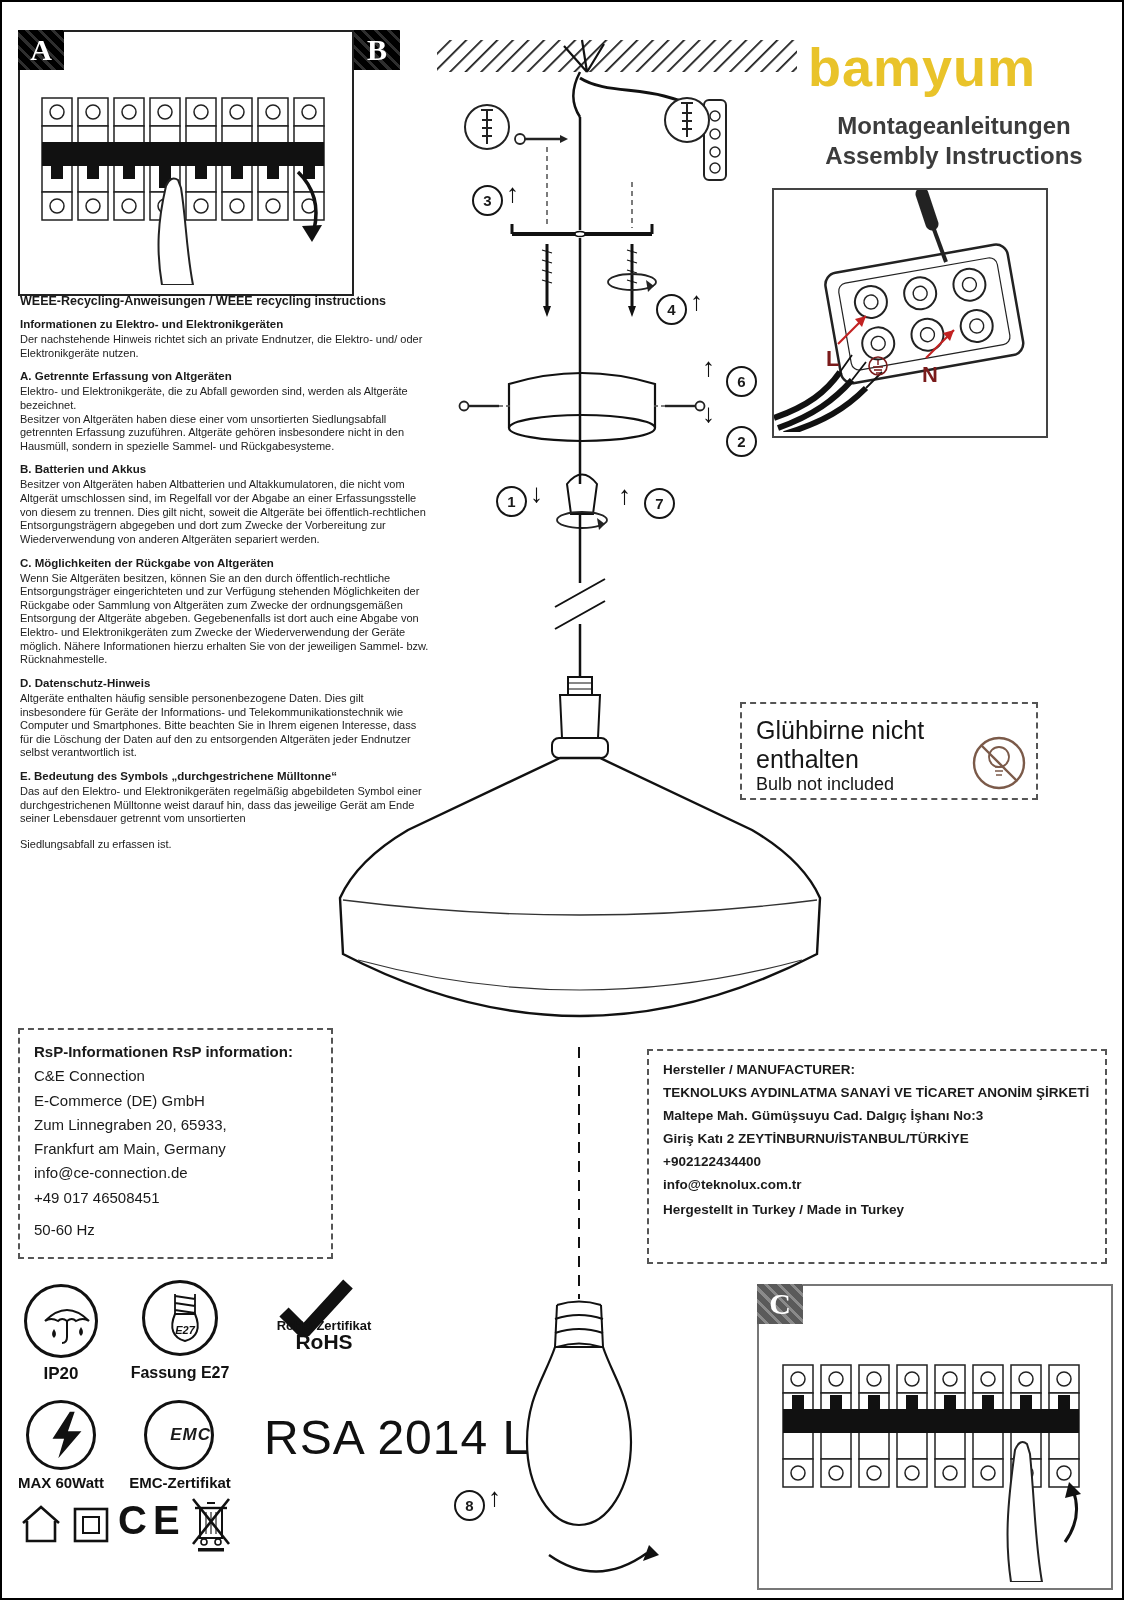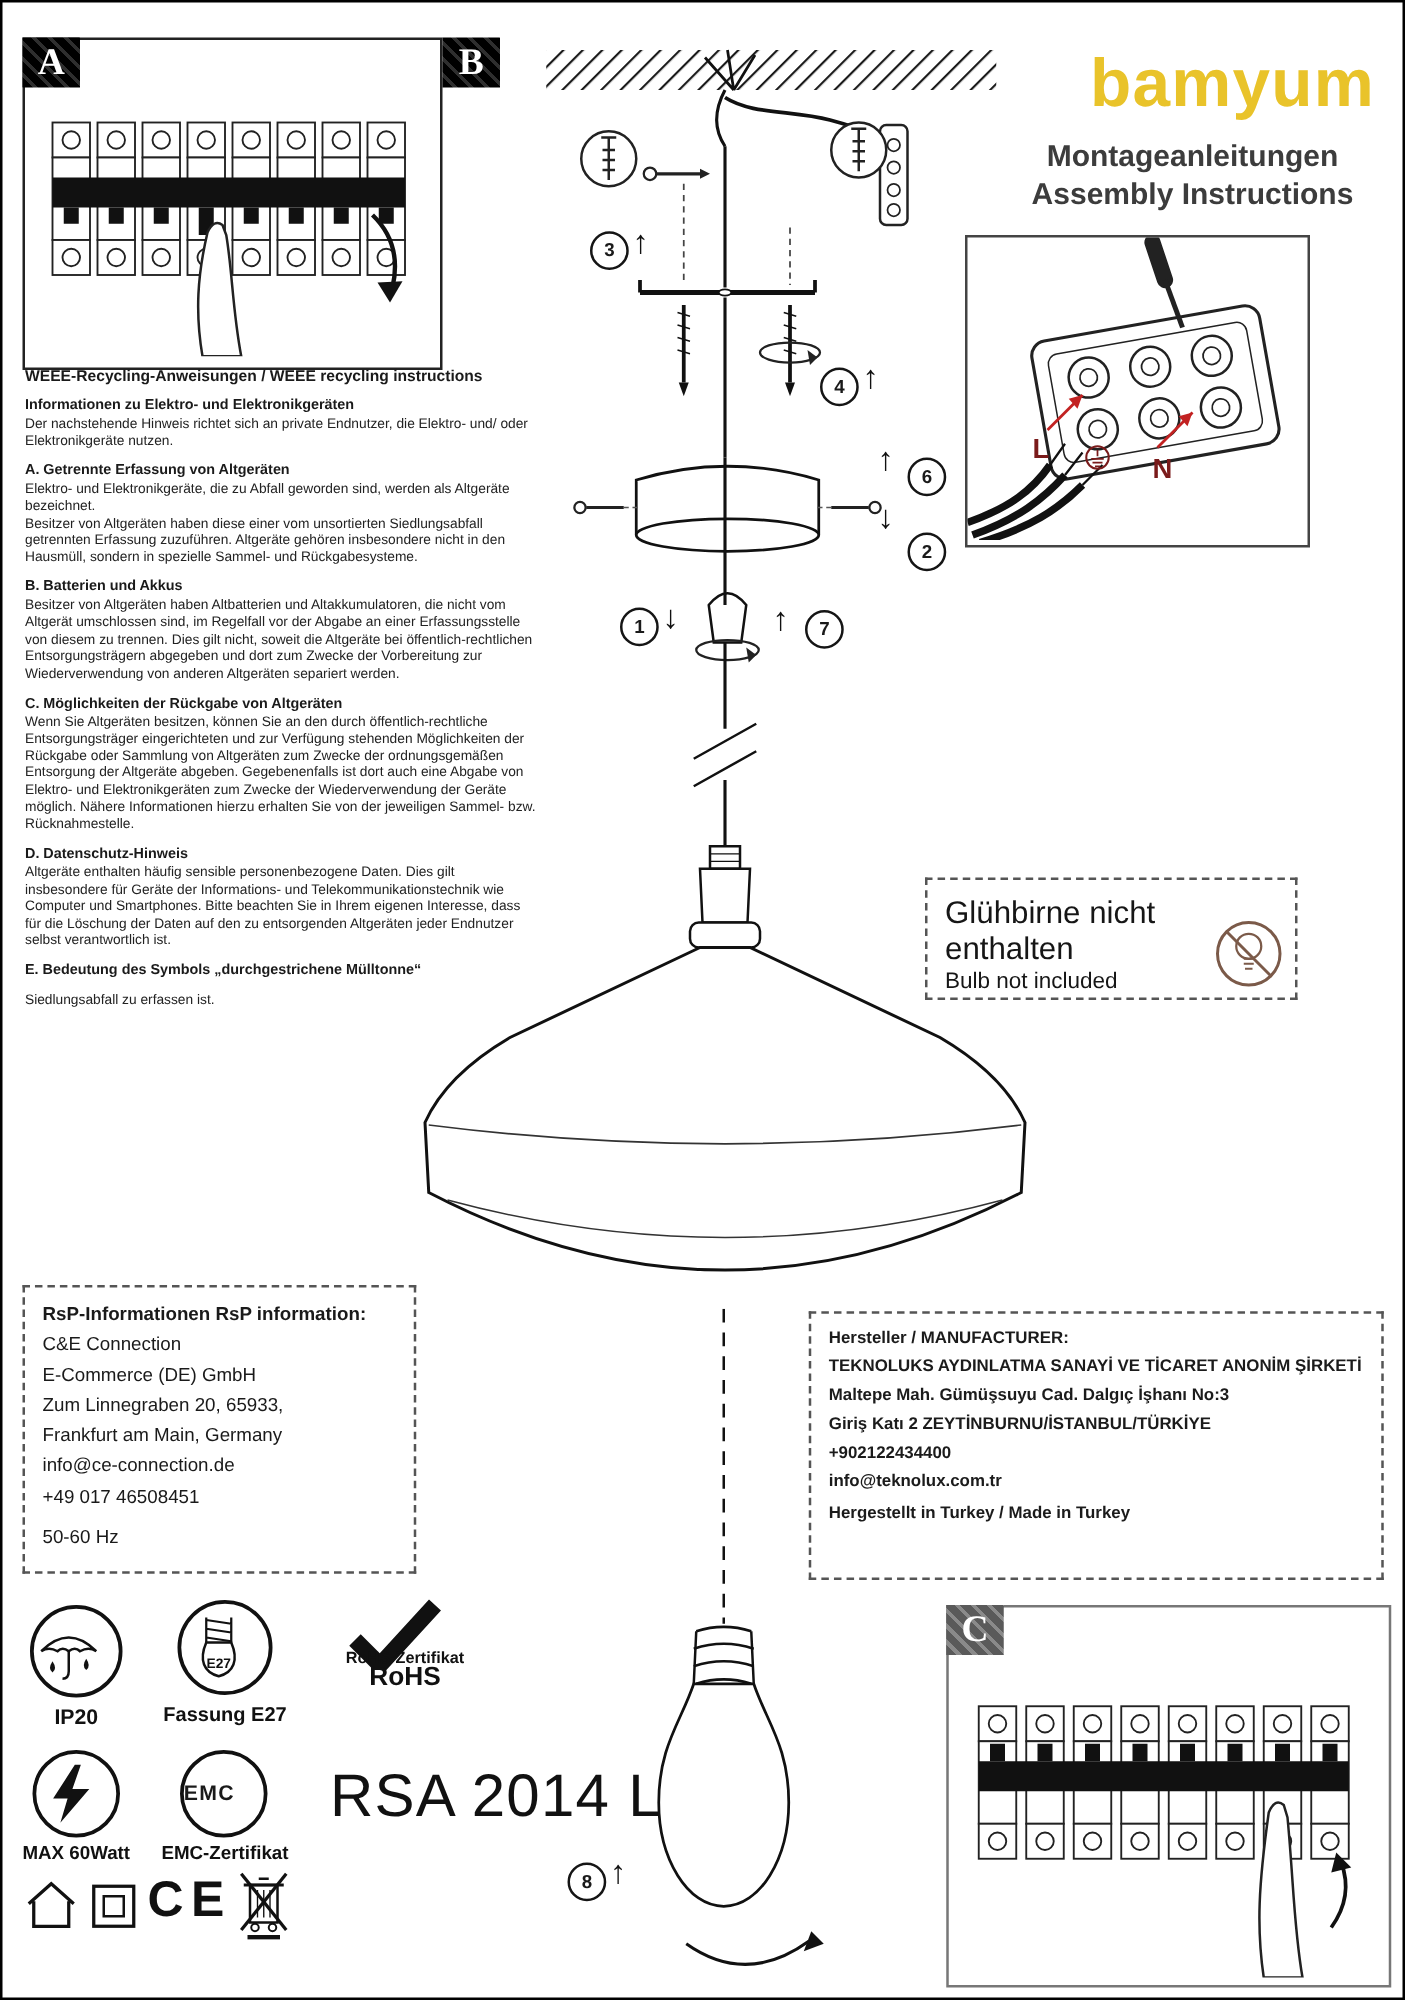--- a/index.html
+++ b/index.html
@@ -12,21 +12,21 @@
   
   .plabel{
     width:46px;height:40px;display:flex;align-items:center;justify-content:center;
     color:#fff;font-family:"Liberation Serif",serif;font-weight:700;font-size:30px;
     background:repeating-linear-gradient(45deg,#000 0 6px,#2e2e2e 6px 9px);
   }
   .plabel.gray{background:repeating-linear-gradient(45deg,#5a5a5a 0 6px,#8a8a8a 6px 9px);}
   .panel-a{left:16px;top:28px;width:332px;height:262px;border:2px solid #222;}
   .panel-c{left:755px;top:1282px;width:352px;height:302px;border:2px solid #777;}
   
-  .brand{left:806px;top:34px;width:292px;text-align:right;font-size:54px;font-weight:700;
+  .brand{left:806px;top:34px;width:292px;text-align:left;font-size:54px;font-weight:700;
          color:#e9c32a;letter-spacing:1px;}
   .subtitle{left:806px;width:292px;text-align:center;font-size:24px;font-weight:700;color:#3c3c3c;}
   
   .weee{left:18px;top:292px;width:412px;}
   .w-title{font-size:12.5px;font-weight:700;margin:0 0 10px 0;}
   .w-h{font-size:11.5px;font-weight:700;margin:10px 0 3px 0;}
   .w-p{font-size:11px;line-height:1.24;margin:0;color:#222;white-space:pre-line;}
   .w-f{font-size:11px;margin-top:12px;color:#222;}
   
   .dash{border:2px dashed #555;box-sizing:border-box;}
@@ -39,21 +39,21 @@
         font-weight:700;line-height:1.7;color:#1b1b1b;}
   .manu .made{margin-top:2px;}
   
   .step{width:27px;height:27px;border:2px solid #151515;border-radius:50%;background:#fff;
         display:flex;align-items:center;justify-content:center;font-size:15px;font-weight:700;}
   .arrow{font-size:26px;font-weight:700;color:#111;line-height:1;}
   
   .tbox{left:770px;top:186px;width:272px;height:246px;border:2px solid #444;}
   
   .circ{border-radius:50%;border:3px solid #111;box-sizing:border-box;display:flex;
-        align-items:center;justify-content:flex-start;background:#fff;}
+        align-items:center;justify-content:flex-end;background:#fff;font-style:italic;}
   .clabel{font-weight:700;text-align:center;color:#111;}
   .model{font-size:48px;color:#111;letter-spacing:1px;}
   .ce{font-size:40px;font-weight:700;letter-spacing:6px;color:#111;}
   .emc-txt{font-size:17px;font-weight:700;letter-spacing:1px;}
   svg{display:block;}
 </style>
 </head>
 <body>
 
 <div class="page">
@@ -245,20 +245,21 @@
     <p class="w-h">A. Getrennte Erfassung von Altgeräten</p>
     <p class="w-p">Elektro- und Elektronikgeräte, die zu Abfall geworden sind, werden als Altgeräte bezeichnet.
 Besitzer von Altgeräten haben diese einer vom unsortierten Siedlungsabfall getrennten Erfassung zuzuführen. Altgeräte gehören insbesondere nicht in den Hausmüll, sondern in spezielle Sammel- und Rückgabesysteme.</p>
     <p class="w-h">B. Batterien und Akkus</p>
     <p class="w-p">Besitzer von Altgeräten haben Altbatterien und Altakkumulatoren, die nicht vom Altgerät umschlossen sind, im Regelfall vor der Abgabe an einer Erfassungsstelle von diesem zu trennen. Dies gilt nicht, soweit die Altgeräte bei öffentlich-rechtlichen Entsorgungsträgern abgegeben und dort zum Zwecke der Vorbereitung zur Wiederverwendung von anderen Altgeräten separiert werden.</p>
     <p class="w-h">C. Möglichkeiten der Rückgabe von Altgeräten</p>
     <p class="w-p">Wenn Sie Altgeräten besitzen, können Sie an den durch öffentlich-rechtliche Entsorgungsträger eingerichteten und zur Verfügung stehenden Möglichkeiten der Rückgabe oder Sammlung von Altgeräten zum Zwecke der ordnungsgemäßen Entsorgung der Altgeräte abgeben. Gegebenenfalls ist dort auch eine Abgabe von Elektro- und Elektronikgeräten zum Zwecke der Wiederverwendung der Geräte möglich. Nähere Informationen hierzu erhalten Sie von der jeweiligen Sammel- bzw. Rücknahmestelle.</p>
     <p class="w-h">D. Datenschutz-Hinweis</p>
     <p class="w-p">Altgeräte enthalten häufig sensible personenbezogene Daten. Dies gilt insbesondere für Geräte der Informations- und Telekommunikationstechnik wie Computer und Smartphones. Bitte beachten Sie in Ihrem eigenen Interesse, dass für die Löschung der Daten auf den zu entsorgenden Altgeräten jeder Endnutzer selbst verantwortlich ist.</p>
     <p class="w-h">E. Bedeutung des Symbols „durchgestrichene Mülltonne“</p>
+    <p class="w-p">Das auf den Elektro- und Elektronikgeräten regelmäßig abgebildeten Symbol einer durchgestrichenen Mülltonne weist darauf hin, dass das jeweilige Gerät am Ende seiner Lebensdauer getrennt vom unsortierten</p>
     <p class="w-f">Siedlungsabfall zu erfassen ist.</p>
   </div>
 
   <div class="abs dash bulb-note">
     <div class="l1">Glühbirne nicht enthalten</div>
     <div class="l2">Bulb not included</div>
     <svg class="abs" style="right:8px;bottom:6px" width="58" height="58" viewBox="0 0 58 58">
       <circle cx="29" cy="29" r="25" fill="none" stroke="#7b5a49" stroke-width="2.4"></circle>
       <circle cx="29" cy="23" r="10" fill="none" stroke="#7b5a49" stroke-width="1.8"></circle>
       <path d="M25,33 h8 M25,37 h8 M26,41 h6" stroke="#7b5a49" stroke-width="1.6" fill="none"></path>

